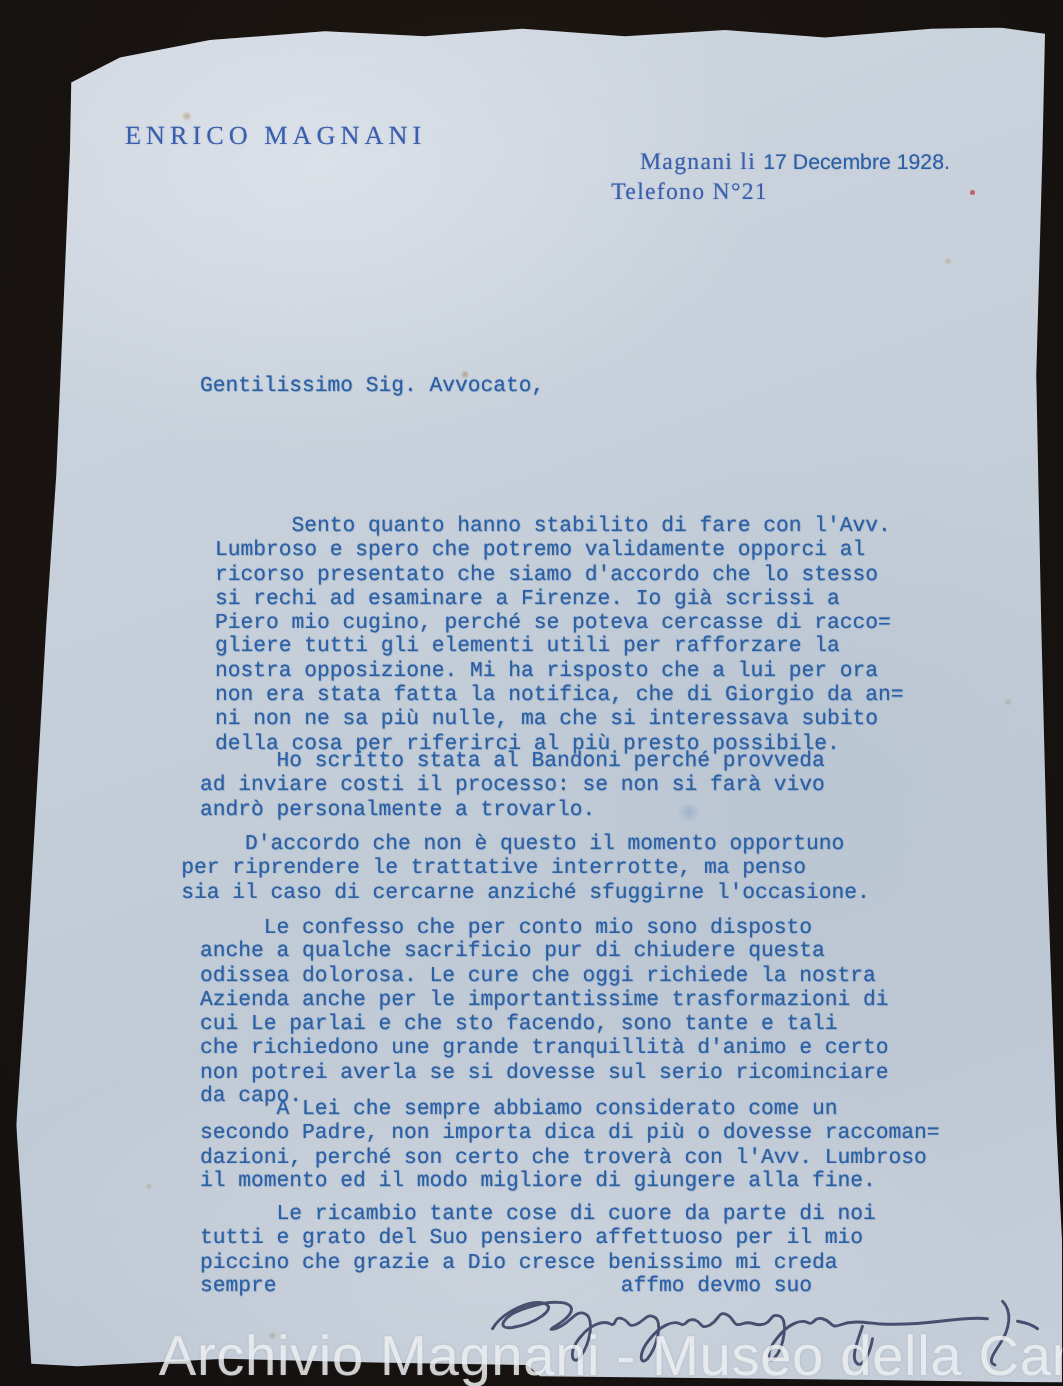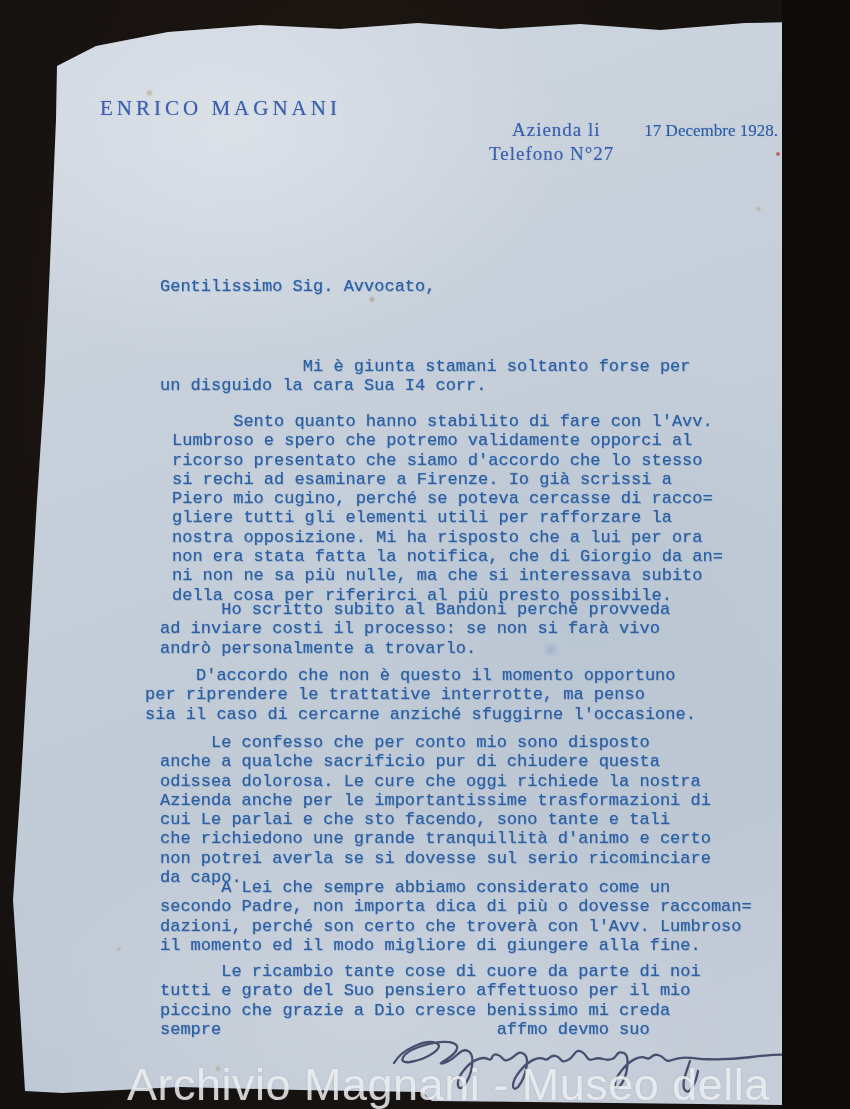--- a/index.html
+++ b/index.html
@@ -1,17 +1,17 @@
 <!DOCTYPE html>
 <html><head>
 <meta charset="utf-8">
 <style>
   html,body{margin:0;padding:0;background:#0d0b0a;}
   .canvas{
-    position:relative;width:782px;height:1109px;overflow:hidden;
+    position:relative;width:850px;height:1109px;overflow:hidden;
     background:
       radial-gradient(ellipse at 45% 35%, #201a14 0%, #181310 55%, #131010 100%);
     font-family:"Liberation Sans", sans-serif;
   }
   
   .paper{
     position:absolute;inset:0;
     clip-path: polygon(
       57px 66px, 96px 46px, 168px 32px, 260px 25px, 340px 29px, 418px 23px,
       500px 29px, 580px 24px, 660px 30px, 745px 23px, 800px 22px, 836px 27px,
@@ -40,22 +40,22 @@
   .serif{
     position:absolute;white-space:pre;
     font-family:"Liberation Serif","DejaVu Serif",serif;
     color:#3a5fae;z-index:4;
     text-shadow:0 0 1px rgba(58,95,174,0.5);
   }
   .lh{font-size:21px;letter-spacing:4px;}
   .lh-marks{font-size:12px;letter-spacing:6px;color:#3a5fae;}
   .dateline{font-size:19px;letter-spacing:1px;}
   .dateline .typed{
-    font-family:Liberation Serif, serif;
-    font-size:17px;letter-spacing:0;color:#2c60a4;margin-left:38px;
+    font-family:Liberation Sans, sans-serif;
+    font-size:17px;letter-spacing:0;color:#2c60a4;
   }
   
   .stain{position:absolute;border-radius:50%;z-index:3;pointer-events:none;}
   
   .signature{position:absolute;left:390px;top:1031px;width:448px;height:64px;z-index:5;}
   
   .watermark{
     position:absolute;left:127px;top:1059px;z-index:9;white-space:nowrap;
     font-family:"Liberation Sans", sans-serif;
     font-size:45px;font-weight:400;letter-spacing:0.5px;
@@ -74,37 +74,35 @@
   <div class="stain" style="left:368px;top:296px;width:8px;height:7px;background:radial-gradient(circle,rgba(150,105,55,0.5),rgba(150,105,55,0) 70%);"></div>
   <div class="stain" style="left:776px;top:152px;width:4px;height:4px;background:rgba(185,45,35,0.65);"></div>
   <div class="stain" style="left:755px;top:206px;width:7px;height:6px;background:radial-gradient(circle,rgba(170,130,70,0.4),rgba(170,130,70,0) 70%);"></div>
   <div class="stain" style="left:540px;top:643px;width:22px;height:14px;background:radial-gradient(circle,rgba(80,120,180,0.25),rgba(80,120,180,0) 70%);"></div>
   <div class="stain" style="left:116px;top:946px;width:6px;height:6px;background:radial-gradient(circle,rgba(160,120,60,0.35),rgba(160,120,60,0) 70%);"></div>
   <div class="stain" style="left:803px;top:558px;width:7px;height:7px;background:radial-gradient(circle,rgba(165,125,65,0.35),rgba(165,125,65,0) 70%);"></div>
   <div class="stain" style="left:214px;top:1065px;width:8px;height:7px;background:radial-gradient(circle,rgba(165,125,65,0.4),rgba(165,125,65,0) 70%);"></div>
 
   <div class="serif lh" style="left:100px;top:96px">ENRICO MAGNANI</div>
 
-  <div class="serif dateline" style="left:512px;top:119px"><span>Azienda li </span><span class="typed">17 Decembre 1928.</span></div>
-  <div class="serif dateline" style="left:489px;top:143px">Telefono N°27</div>
+  <div class="serif dateline" style="left:512px;top:119px"><span>Magnani li </span><span class="typed">17 Decembre 1928.</span></div>
+  <div class="serif dateline" style="left:489px;top:143px">Telefono N°21</div>
 
-  <div class="type" style="left:160px;top:277px">Gentilissimo Sig. Avvocato,</div>
-  <div class="type" style="left:160px;top:357px">              Mi è giunta stamani soltanto forse per
-un disguido la cara Sua I4 corr.</div>
+  <div class="type" style="left:160px;top:300px">Gentilissimo Sig. Avvocato,</div>
   <div class="type" style="left:172px;top:412px">      Sento quanto hanno stabilito di fare con l'Avv.
 Lumbroso e spero che potremo validamente opporci al
 ricorso presentato che siamo d'accordo che lo stesso
 si rechi ad esaminare a Firenze. Io già scrissi a
 Piero mio cugino, perché se poteva cercasse di racco=
 gliere tutti gli elementi utili per rafforzare la
 nostra opposizione. Mi ha risposto che a lui per ora
 non era stata fatta la notifica, che di Giorgio da an=
 ni non ne sa più nulle, ma che si interessava subito
 della cosa per riferirci al più presto possibile.</div>
-  <div class="type" style="left:160px;top:600px">      Ho scritto subito al Bandoni perché provveda
+  <div class="type" style="left:160px;top:600px">      Ho scritto stata al Bandoni perché provveda
 ad inviare costi il processo: se non si farà vivo
 andrò personalmente a trovarlo.</div>
   <div class="type" style="left:145px;top:666px">     D'accordo che non è questo il momento opportuno
 per riprendere le trattative interrotte, ma penso
 sia il caso di cercarne anziché sfuggirne l'occasione.</div>
   <div class="type" style="left:160px;top:733px">     Le confesso che per conto mio sono disposto
 anche a qualche sacrificio pur di chiudere questa
 odissea dolorosa. Le cure che oggi richiede la nostra
 Azienda anche per le importantissime trasformazioni di
 cui Le parlai e che sto facendo, sono tante e tali

